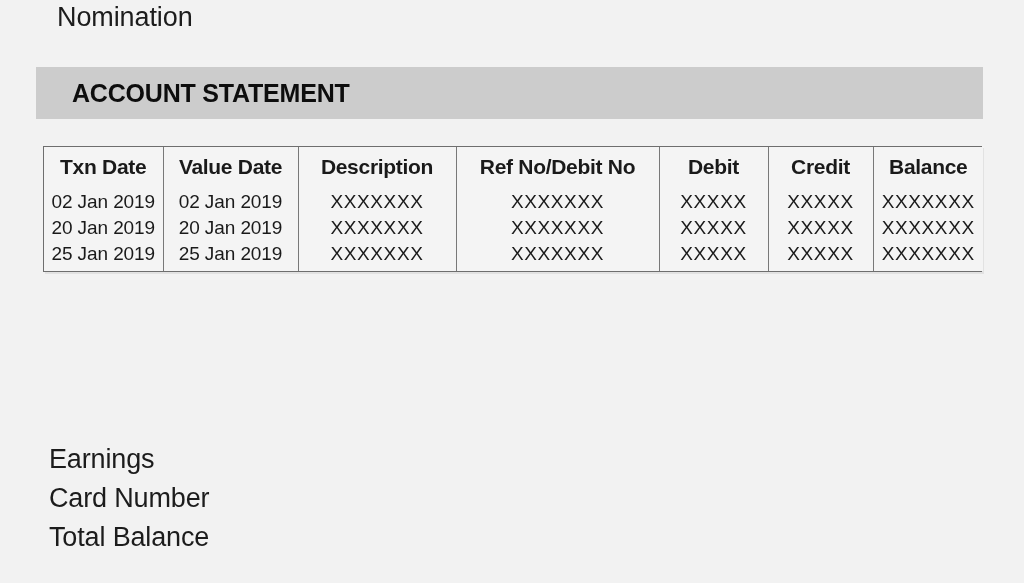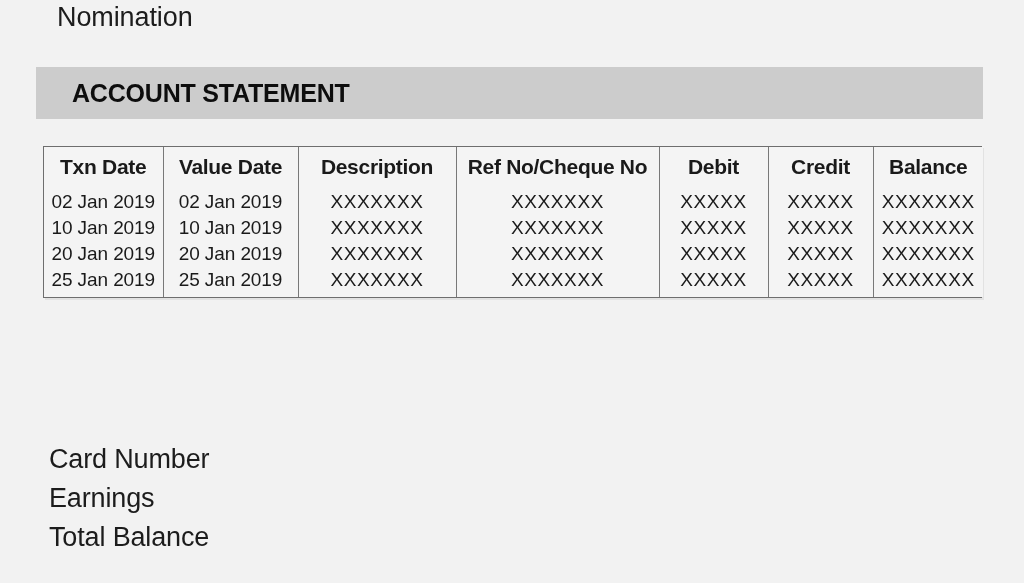--- a/index.html
+++ b/index.html
@@ -151,46 +151,37 @@
         <col class="c-ref">
           <col class="c-debit">
           <col class="c-credit">
           <col class="c-balance">
       </colgroup>
       <thead>
         <tr>
           <th>Txn Date</th>
           <th>Value Date</th>
           <th>Description</th>
-          <th>Ref No/Cheque No</th>
+          <th>Ref No/Debit No</th>
           <th>Debit</th>
           <th>Credit</th>
           <th>Balance</th>
         </tr>
       </thead>
       <tbody>
         <tr>
           <td>02 Jan 2019</td>
           <td>02 Jan 2019</td>
           <td class="xmark">XXXXXXX</td>
           <td class="xmark">XXXXXXX</td>
           <td class="xmark">XXXXX</td>
           <td class="xmark">XXXXX</td>
           <td class="xmark">XXXXXXX</td>
         </tr>
         <tr>
-          <td>10 Jan 2019</td>
-          <td>10 Jan 2019</td>
-          <td class="xmark">XXXXXXX</td>
-          <td class="xmark">XXXXXXX</td>
-          <td class="xmark">XXXXX</td>
-          <td class="xmark">XXXXX</td>
-          <td class="xmark">XXXXXXX</td>
-        </tr>
-        <tr>
           <td>20 Jan 2019</td>
           <td>20 Jan 2019</td>
           <td class="xmark">XXXXXXX</td>
           <td class="xmark">XXXXXXX</td>
           <td class="xmark">XXXXX</td>
           <td class="xmark">XXXXX</td>
           <td class="xmark">XXXXXXX</td>
         </tr>
         <tr>
           <td>25 Jan 2019</td>
@@ -200,18 +191,18 @@
           <td class="xmark">XXXXX</td>
           <td class="xmark">XXXXX</td>
           <td class="xmark">XXXXXXX</td>
         </tr>
       </tbody>
     </table>
   </div>
 
 
   <div class="reward-list">
+    <div class="reward-item">Earnings</div>
     <div class="reward-item">Card Number</div>
-    <div class="reward-item">Earnings</div>
     <div class="reward-item">Total Balance</div>
   </div>
 
 </div>
 
 </body></html>

